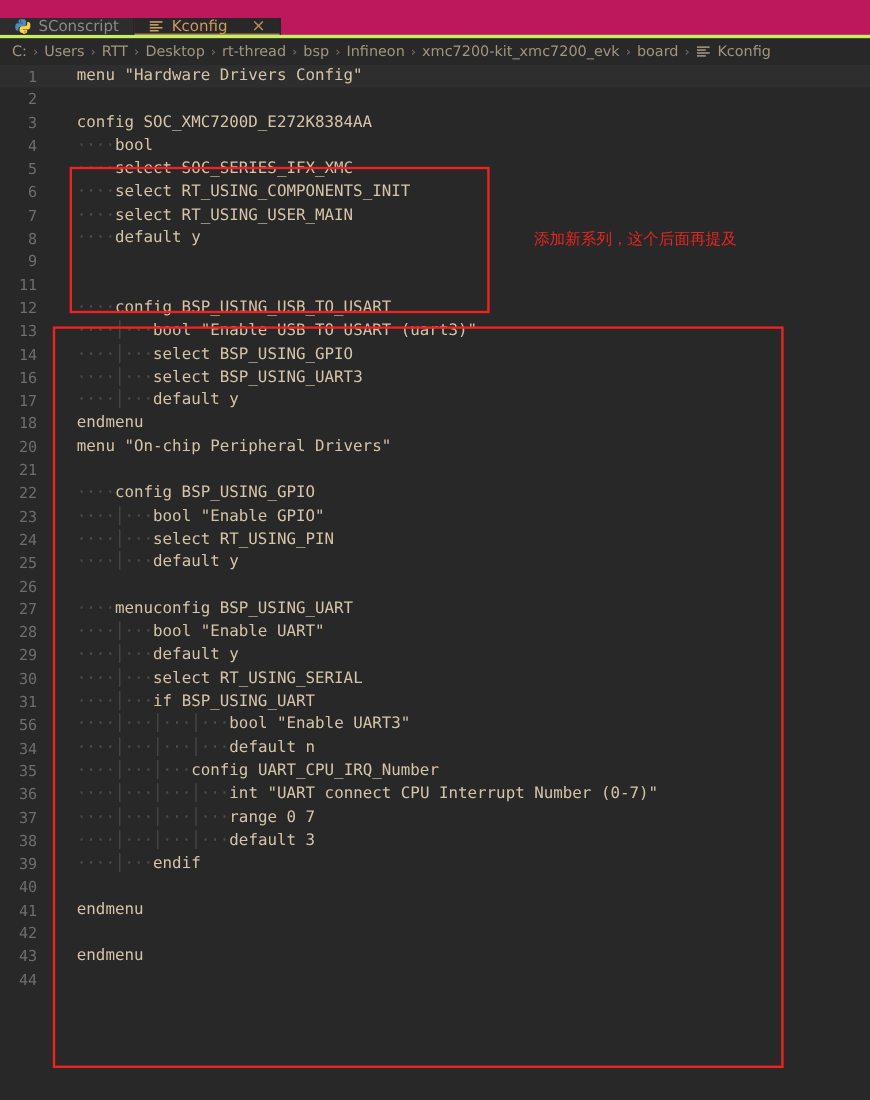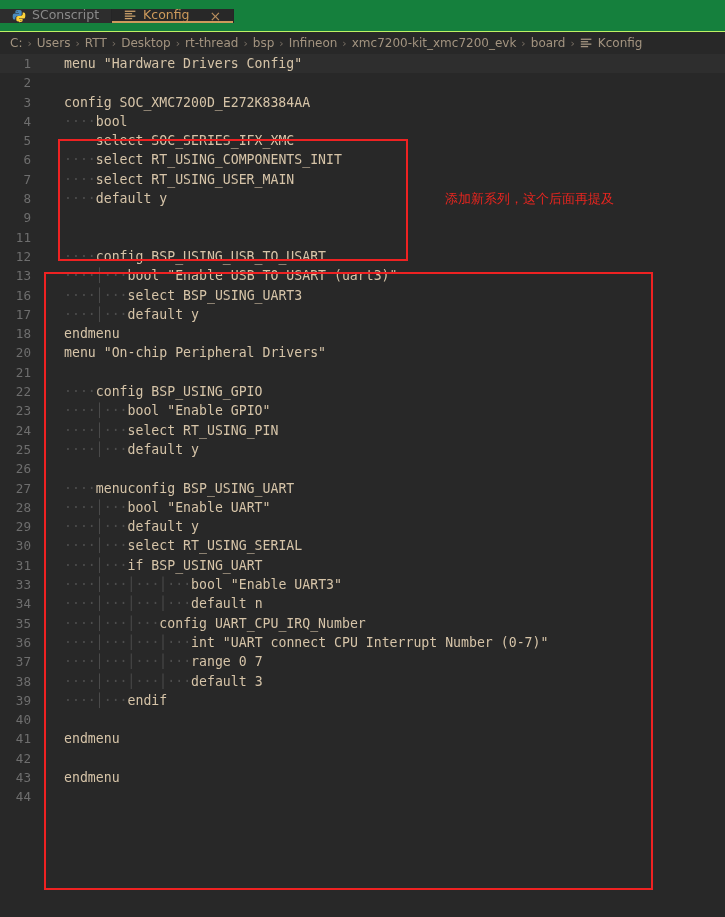--- a/index.html
+++ b/index.html
@@ -15,25 +15,25 @@
     width: 725px;
     height: 917px;
     background: #282828;
     display: flex;
     flex-direction: column;
   }
 
   
   .tabbar {
     height: 32px;
-    background: #15803d;
-    display: flex;
-    align-items: center;
+    background: #be185d;
+    display: flex;
+    align-items: flex-end;
     flex: 0 0 32px;
-    border-bottom: 1px solid #bef264;
+    border-bottom: 3px solid #bef264;
   }
   .tab {
     display: flex;
     align-items: center;
     gap: 6px;
     padding: 0 12px;
     font-size: 12.5px;
     color: #8a8a8a;
     background: #2d2d2d;
     border-right: 1px solid #252526;
@@ -221,36 +221,37 @@
         <div class="line"><div class="gutter">3</div><div class="code-text">config SOC_XMC7200D_E272K8384AA</div></div>
         <div class="line"><div class="gutter">4</div><div class="code-text"><span class="ws">····</span>bool</div></div>
         <div class="line"><div class="gutter">5</div><div class="code-text"><span class="ws">····</span>select SOC_SERIES_IFX_XMC</div></div>
         <div class="line"><div class="gutter">6</div><div class="code-text"><span class="ws">····</span>select RT_USING_COMPONENTS_INIT</div></div>
         <div class="line"><div class="gutter">7</div><div class="code-text"><span class="ws">····</span>select RT_USING_USER_MAIN</div></div>
         <div class="line"><div class="gutter">8</div><div class="code-text"><span class="ws">····</span>default y</div></div>
         <div class="line"><div class="gutter">9</div><div class="code-text"></div></div>
         <div class="line"><div class="gutter">11</div><div class="code-text"></div></div>
         <div class="line"><div class="gutter">12</div><div class="code-text"><span class="ws">····</span>config BSP_USING_USB_TO_USART</div></div>
         <div class="line"><div class="gutter">13</div><div class="code-text"><span class="ws">····</span><span class="guide">│</span><span class="ws">···</span>bool "Enable USB TO USART (uart3)"</div></div>
+        <div class="line"><div class="gutter">14</div><div class="code-text"><span class="ws">····</span><span class="guide">│</span><span class="ws">···</span>select BSP_USING_GPIO</div></div>
         <div class="line"><div class="gutter">16</div><div class="code-text"><span class="ws">····</span><span class="guide">│</span><span class="ws">···</span>select BSP_USING_UART3</div></div>
         <div class="line"><div class="gutter">17</div><div class="code-text"><span class="ws">····</span><span class="guide">│</span><span class="ws">···</span>default y</div></div>
         <div class="line"><div class="gutter">18</div><div class="code-text">endmenu</div></div>
         <div class="line"><div class="gutter">20</div><div class="code-text">menu "On-chip Peripheral Drivers"</div></div>
         <div class="line"><div class="gutter">21</div><div class="code-text"></div></div>
         <div class="line"><div class="gutter">22</div><div class="code-text"><span class="ws">····</span>config BSP_USING_GPIO</div></div>
         <div class="line"><div class="gutter">23</div><div class="code-text"><span class="ws">····</span><span class="guide">│</span><span class="ws">···</span>bool "Enable GPIO"</div></div>
         <div class="line"><div class="gutter">24</div><div class="code-text"><span class="ws">····</span><span class="guide">│</span><span class="ws">···</span>select RT_USING_PIN</div></div>
         <div class="line"><div class="gutter">25</div><div class="code-text"><span class="ws">····</span><span class="guide">│</span><span class="ws">···</span>default y</div></div>
         <div class="line"><div class="gutter">26</div><div class="code-text"></div></div>
         <div class="line"><div class="gutter">27</div><div class="code-text"><span class="ws">····</span>menuconfig BSP_USING_UART</div></div>
         <div class="line"><div class="gutter">28</div><div class="code-text"><span class="ws">····</span><span class="guide">│</span><span class="ws">···</span>bool "Enable UART"</div></div>
         <div class="line"><div class="gutter">29</div><div class="code-text"><span class="ws">····</span><span class="guide">│</span><span class="ws">···</span>default y</div></div>
         <div class="line"><div class="gutter">30</div><div class="code-text"><span class="ws">····</span><span class="guide">│</span><span class="ws">···</span>select RT_USING_SERIAL</div></div>
         <div class="line"><div class="gutter">31</div><div class="code-text"><span class="ws">····</span><span class="guide">│</span><span class="ws">···</span>if BSP_USING_UART</div></div>
-        <div class="line"><div class="gutter">33</div><div class="code-text"><span class="ws">····</span><span class="guide">│</span><span class="ws">···</span><span class="guide">│</span><span class="ws">···</span><span class="guide">│</span><span class="ws">···</span>bool "Enable UART3"</div></div>
+        <div class="line"><div class="gutter">56</div><div class="code-text"><span class="ws">····</span><span class="guide">│</span><span class="ws">···</span><span class="guide">│</span><span class="ws">···</span><span class="guide">│</span><span class="ws">···</span>bool "Enable UART3"</div></div>
         <div class="line"><div class="gutter">34</div><div class="code-text"><span class="ws">····</span><span class="guide">│</span><span class="ws">···</span><span class="guide">│</span><span class="ws">···</span><span class="guide">│</span><span class="ws">···</span>default n</div></div>
         <div class="line"><div class="gutter">35</div><div class="code-text"><span class="ws">····</span><span class="guide">│</span><span class="ws">···</span><span class="guide">│</span><span class="ws">···</span>config UART_CPU_IRQ_Number</div></div>
         <div class="line"><div class="gutter">36</div><div class="code-text"><span class="ws">····</span><span class="guide">│</span><span class="ws">···</span><span class="guide">│</span><span class="ws">···</span><span class="guide">│</span><span class="ws">···</span>int "UART connect CPU Interrupt Number (0-7)"</div></div>
         <div class="line"><div class="gutter">37</div><div class="code-text"><span class="ws">····</span><span class="guide">│</span><span class="ws">···</span><span class="guide">│</span><span class="ws">···</span><span class="guide">│</span><span class="ws">···</span>range 0 7</div></div>
         <div class="line"><div class="gutter">38</div><div class="code-text"><span class="ws">····</span><span class="guide">│</span><span class="ws">···</span><span class="guide">│</span><span class="ws">···</span><span class="guide">│</span><span class="ws">···</span>default 3</div></div>
         <div class="line"><div class="gutter">39</div><div class="code-text"><span class="ws">····</span><span class="guide">│</span><span class="ws">···</span>endif</div></div>
         <div class="line"><div class="gutter">40</div><div class="code-text"></div></div>
         <div class="line"><div class="gutter">41</div><div class="code-text">endmenu</div></div>
         <div class="line"><div class="gutter">42</div><div class="code-text"></div></div>
         <div class="line"><div class="gutter">43</div><div class="code-text">endmenu</div></div>

